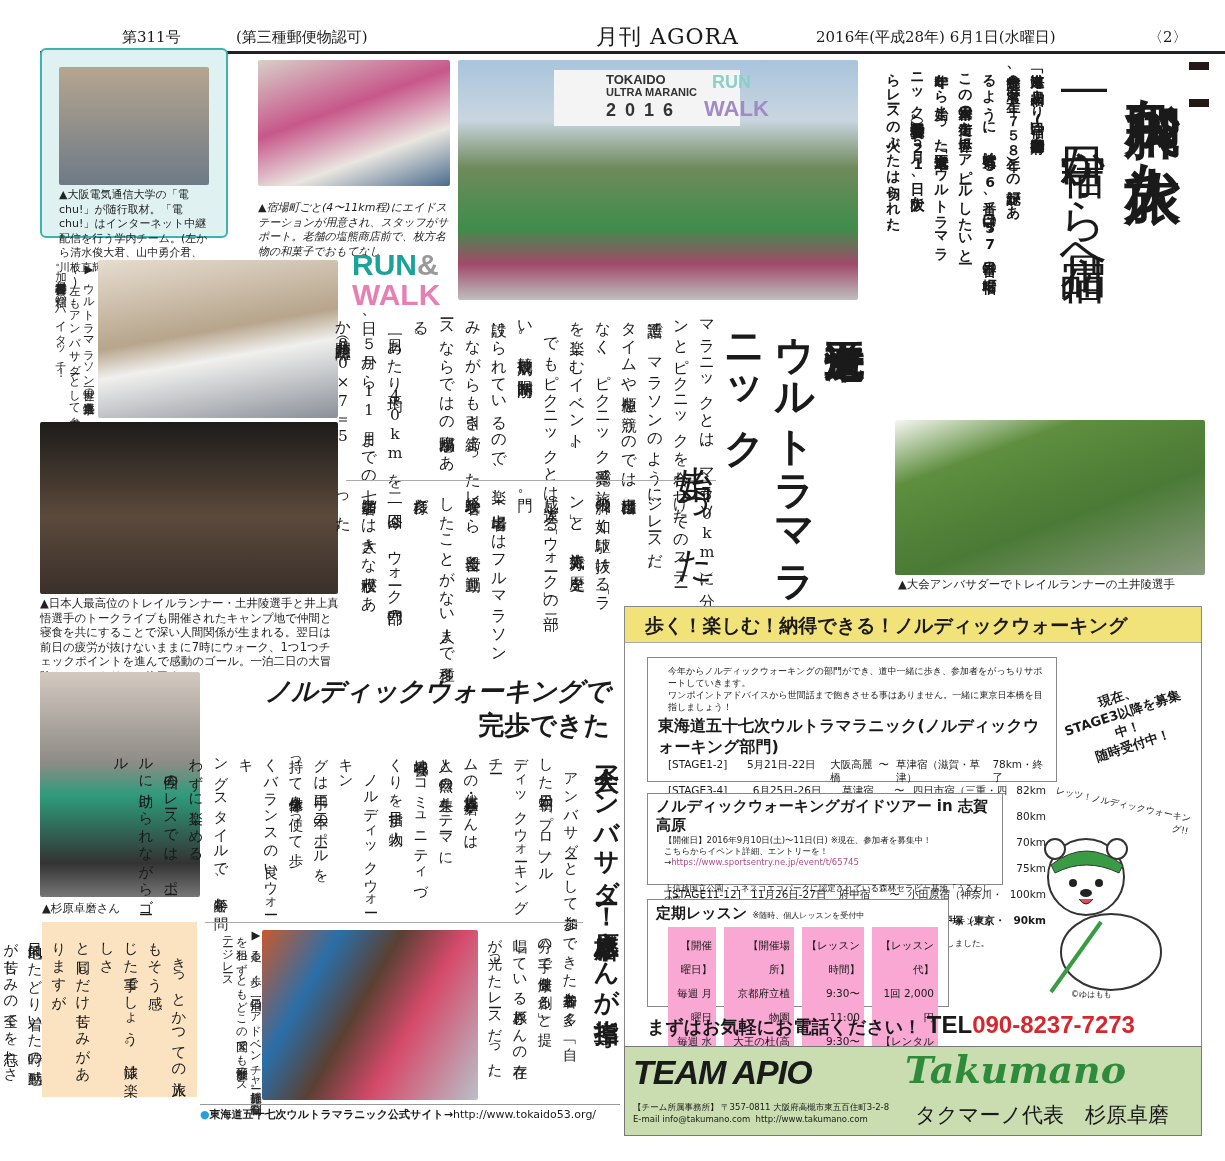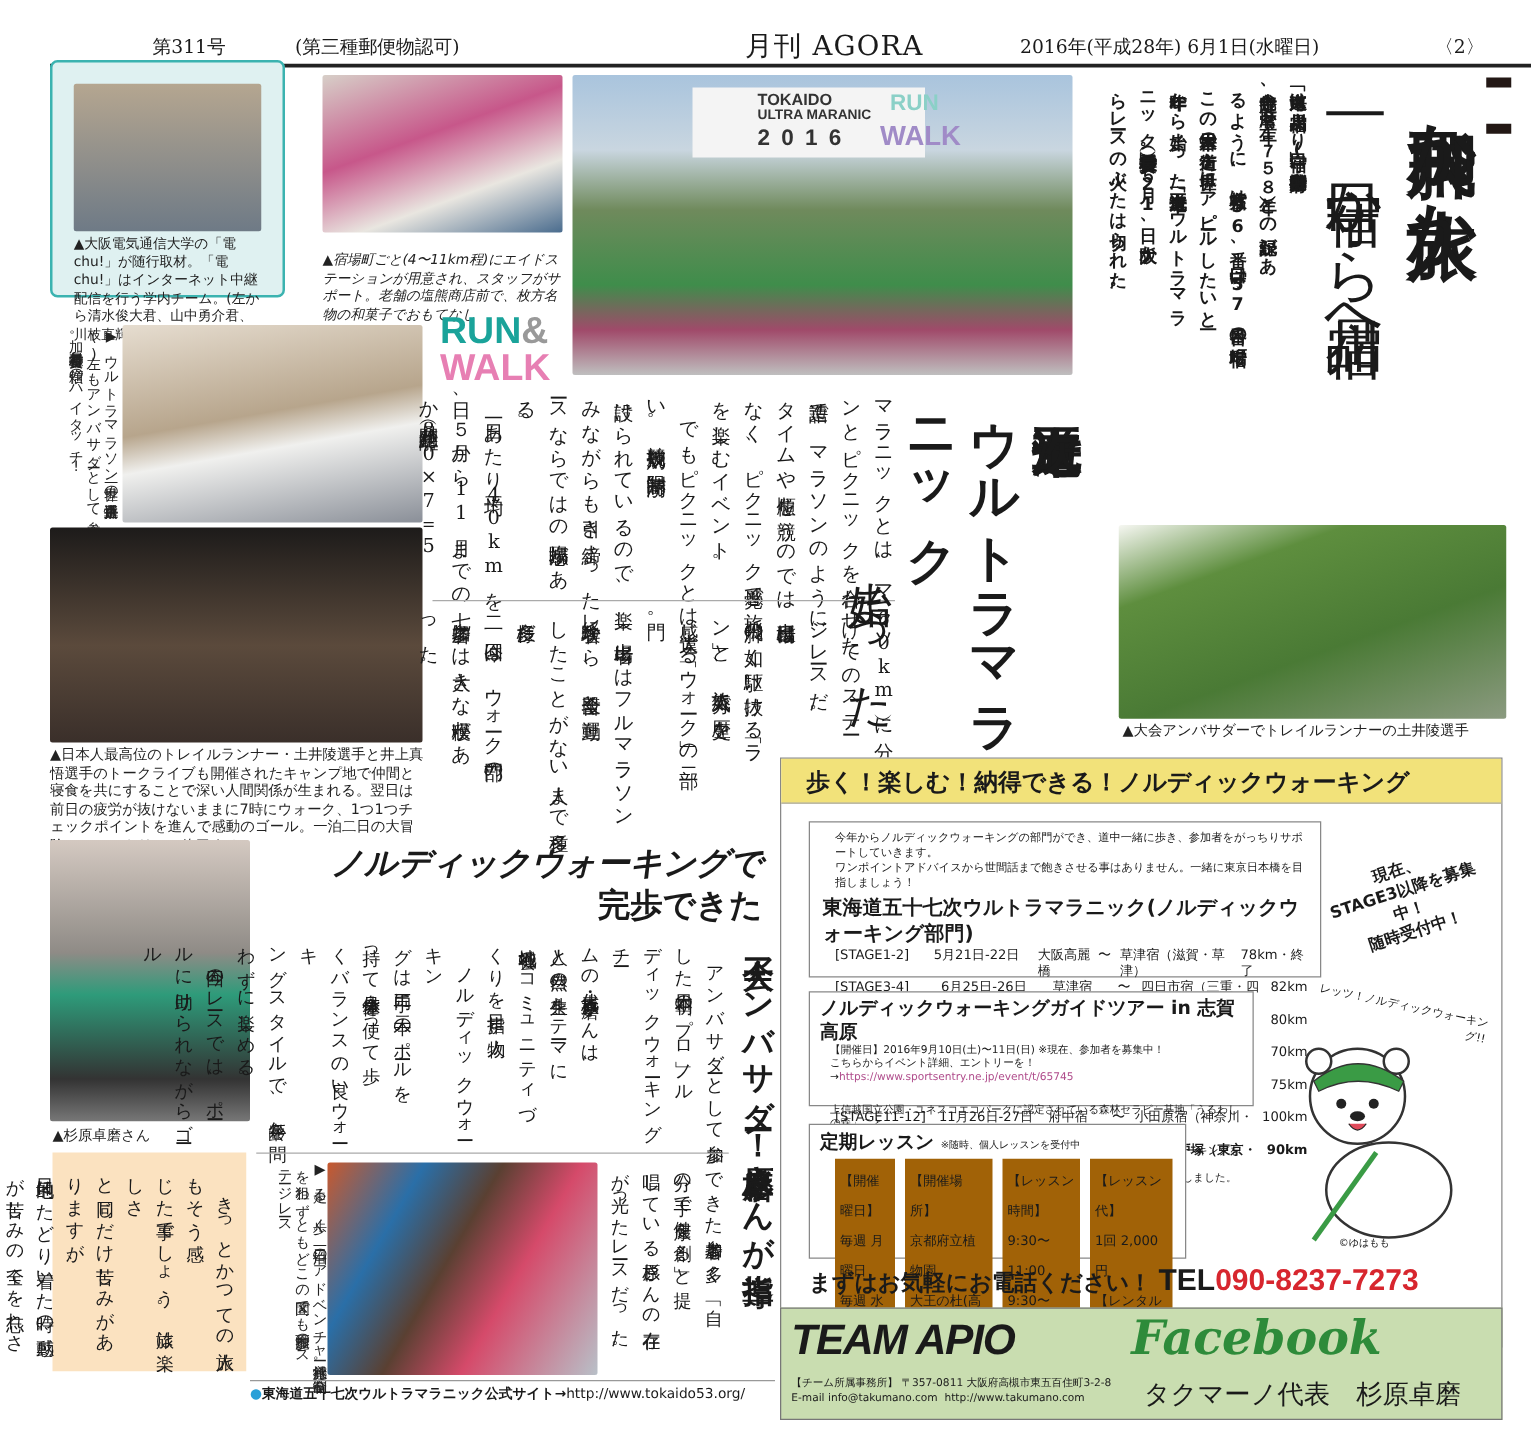--- a/index.html
+++ b/index.html
@@ -9,21 +9,21 @@
   .mast { top: 22px; left: 40px; width: 1190px; height: 32px; border-bottom: 3px solid #222; font-family: "DejaVu Serif", serif; }
   .mast span { position: absolute; top: 6px; font-size: 15px; }
   .mast .title { font-size: 22px; top: 0; left: 556px; letter-spacing: 1px; }
   .photo { background: linear-gradient(135deg, #8a8f7a, #5b5e52); border-radius: 2px; overflow: hidden; }
   .cap { font-size: 11.5px; line-height: 15px; color: #222; }
   .body-vt { font-family: "DejaVu Serif", serif; font-size: 15.5px; line-height: 26px; letter-spacing: 1px; }
   .tag { background: #231815; color: #fff; font-size: 12px; padding: 4px 3px; }
   .hl { font-weight: bold; }
   .ad { border: 1px solid #888; background: #fff; }
   .stage-row { display: flex; font-size: 10.5px; line-height: 13px; }
-  .lesson-col { background: #a16207; font-size: 10.5px; text-align: left; padding: 6px 4px; line-height: 24px; }
+  .lesson-col { background: #f9a8d4; font-size: 10.5px; text-align: right; padding: 6px 4px; line-height: 24px; }
   .rule { background: #aaa; height: 1px; }
 </style>
 </head>
 <body>
 
 <div class="abs mast">
   <span style="left:82px">第311号</span>
   <span style="left:196px">(第三種郵便物認可)</span>
   <span class="title">月刊 AGORA</span>
   <span style="left:776px">2016年(平成28年) 6月1日(水曜日)</span>
@@ -306,19 +306,19 @@
   </div>
 
   <div class="abs" style="left:22px;top:404px;width:550px;font-weight:bold;">
     <span style="font-size:18px;">まずはお気軽にお電話ください！</span>
     <span style="font-size:24px;font-family:'Liberation Sans',sans-serif;">TEL</span><span style="font-size:24px;color:#d7262e;font-family:'Liberation Sans',sans-serif;">090-8237-7273</span>
   </div>
 </div>
 
 <div class="abs" style="left:624px;top:1046px;width:578px;height:90px;background:#c9ddb0;border:1px solid #777;">
   <div class="abs" style="left:8px;top:6px;font-size:34px;font-weight:bold;font-style:italic;font-family:'Liberation Sans',sans-serif;letter-spacing:-1px;text-align:center;">TEAM APIO</div>
-  <div class="abs" style="left:280px;top:0px;font-size:38px;font-style:italic;font-weight:bold;color:#2e8b3a;font-family:'DejaVu Serif',serif;">Facebook</div>
+  <div class="abs" style="left:280px;top:0px;font-size:38px;font-style:italic;font-weight:bold;color:#2e8b3a;font-family:'DejaVu Serif',serif;">Takumano</div>
   <div class="abs" style="left:8px;top:54px;font-size:8.5px;line-height:12px;">
     <div>【チーム所属事務所】 〒357-0811 大阪府高槻市東五百住町3-2-8</div>
     <div><span>E-mail info@takumano.com</span>&nbsp;&nbsp;<span>http://www.takumano.com</span></div>
   </div>
   <div class="abs" style="left:290px;top:54px;font-size:21px;">タクマーノ代表　杉原卓磨</div>
 </div>
 
 </body></html>

